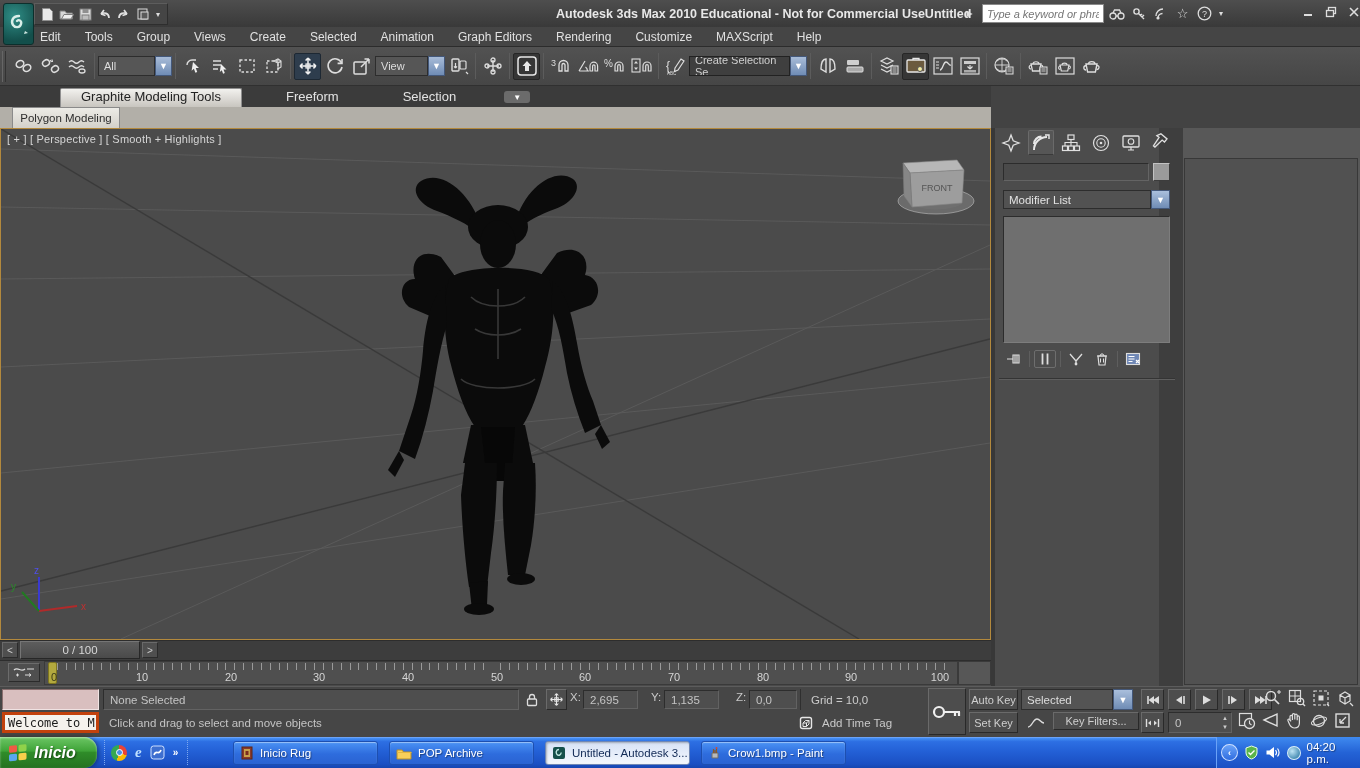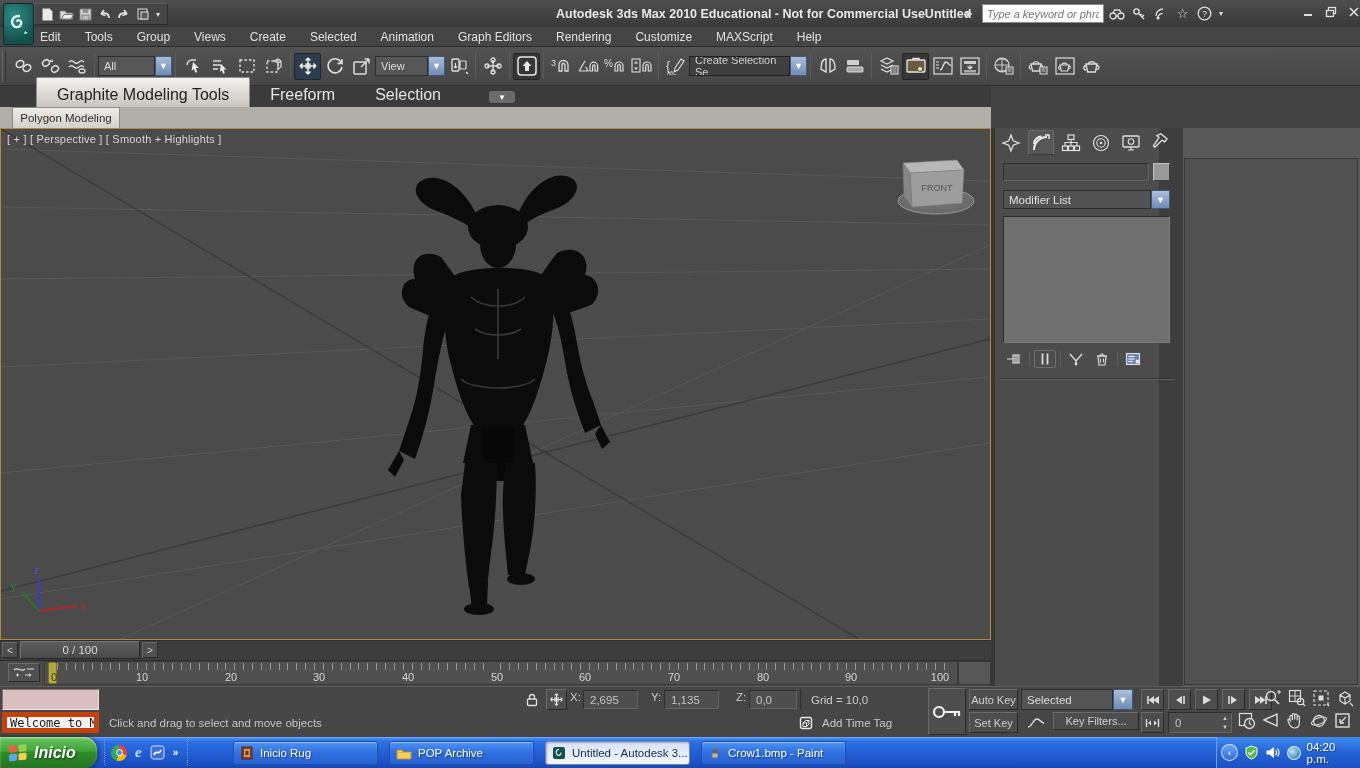--- a/index.html
+++ b/index.html
@@ -47,21 +47,21 @@
   .tsep { width:1px; height:26px; background:#2f2f2f; border-right:1px solid #5c5c5c; margin:0 3px; flex:0 0 auto; }
   .tdrop { height:20px; display:flex; flex:0 0 auto; }
   .tdrop .fld { background:#565656; border:1px solid #2d2d2d; color:#ddd; font-size:11px;
     display:flex; align-items:center; padding:0 5px; }
   .tdrop .arw { width:17px; background:linear-gradient(#a8bcd8,#6f8cb5); border:1px solid #44587a;
     color:#fff; font-size:9px; display:flex; align-items:center; justify-content:center; }
 
   
   #ribbon-tabs { left:0; top:86px; width:1360px; height:21px; background:#3b3b3b;
     display:flex; align-items:flex-end; padding-left:36px; }
-  .rtab { font-size:16px; color:#e3e3e3; padding:8px 20px 3px; }
+  .rtab { font-size:13px; color:#e3e3e3; padding:0 20px 3px;margin-left:24px; }
   .rtab.active { background:linear-gradient(#f2f1ee,#c8c5bf); color:#222;
     border:1px solid #8f8f8f; border-bottom:none; border-radius:2px 2px 0 0; }
   #ribbon-collapse { width:26px; height:12px; background:#6b6b6b; border-radius:3px;
     margin:0 0 4px 28px; display:flex; align-items:center; justify-content:center;
     color:#fff; font-size:8px; }
   #ribbon-row { left:0; top:107px; width:991px; height:21px; background:#b2afa8; }
   #poly-tab { left:12px; top:107px; width:108px; height:21px;
     background:linear-gradient(#ecebe6,#d4d1ca); border:1px solid #8a8a8a; border-bottom:none;
     color:#2e2e2e; font-size:11.5px; display:flex; align-items:center; justify-content:center; }
   #ribbon-right-fill { left:991px; top:86px; width:369px; height:42px; background:#434343; }
@@ -128,21 +128,21 @@
   
   #statusbar { left:0; top:686px; width:1360px; height:51px; background:#464646;
     border-top:1px solid #5c5c5c; }
   .fld-inset { background:#4e4e4e; border:1px solid; border-color:#2d2d2d #626262 #626262 #2d2d2d;
     color:#c4c4c4; font-size:11.5px; display:flex; align-items:center; padding:0 6px; }
   .btn-raised { background:#4d4d4d; border:1px solid; border-color:#6a6a6a #292929 #292929 #6a6a6a;
     color:#cfcfcf; font-size:11px; display:flex; align-items:center; justify-content:center; }
   #ms-pink { left:2px; top:689px; width:97px; height:21px; background:#d9bfbf;
     border:1px solid; border-color:#8a6f6f #f0e3e3 #f0e3e3 #8a6f6f; }
   #ms-white { left:2px; top:712px; width:97px; height:21px; background:#f5f2ed;
-    border:5px solid #c2410c; color:#1d1d1d; font-size:12px;
+    border:3px solid #c2410c; color:#1d1d1d; font-size:12px;
     font-family:"DejaVu Sans Mono", monospace; display:flex; align-items:center; padding:0 3px; white-space:nowrap; overflow:hidden; }
   #sel-status { left:103px; top:689px; width:416px; height:21px; }
   #prompt-line { left:103px; top:712px; width:690px; height:21px; border:none; background:transparent; }
   #lock-btn { left:522px; top:689px; width:19px; height:21px; color:#ddd; display:flex; align-items:center; justify-content:center; }
   #abs-mode-btn { left:546px; top:689px; width:21px; height:21px; }
   .coord-label { top:691px; color:#c8c8c8; font-size:11.5px; }
   .coord-fld { top:690px; height:19px; }
   #grid-box { left:800px; top:689px; width:122px; height:21px; border-left:1px solid #2f2f2f;
     color:#cccccc; font-size:11.5px; display:flex; align-items:center; padding-left:10px; }
   #isolate-btn { left:795px; top:712px; width:22px; height:21px; color:#eee; display:flex; align-items:center; justify-content:center; }
@@ -718,20 +718,21 @@
   <span class="tick-num" style="left:895px;">100</span>
 </div>
 <div class="abs" id="time-marker"></div>
 <div class="abs" id="ruler-endcap"></div>
 
 <div class="abs" id="statusbar"></div>
 
 <div class="abs" id="ms-pink"></div>
 <div class="abs" id="ms-white">Welcome to M</div>
 
+<div class="abs fld-inset" id="sel-status">None Selected</div>
 <div class="abs fld-inset" id="prompt-line">Click and drag to select and move objects</div>
 
 <div class="abs" id="lock-btn">
   <svg width="14" height="15" viewBox="0 0 14 15">
         <rect x="2.5" y="7" width="9" height="6.5" rx="1" fill="none" stroke="#ddd" stroke-width="1.3"></rect>
         <path d="M4.5 7 v-2 a2.5 2.5 0 0 1 5 0 v2" fill="none" stroke="#ddd" stroke-width="1.3"></path>
       </svg>
 </div>
 <div class="abs btn-raised" id="abs-mode-btn">
   <svg width="15" height="15" viewBox="0 0 15 15">

